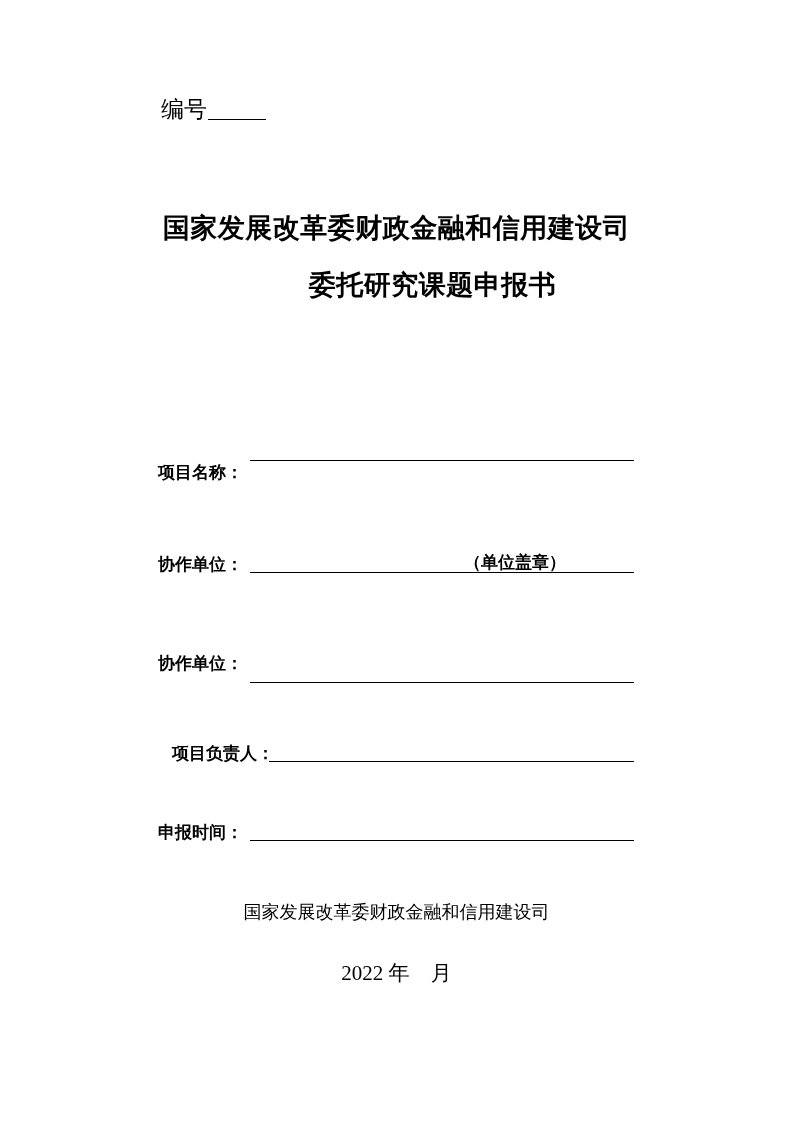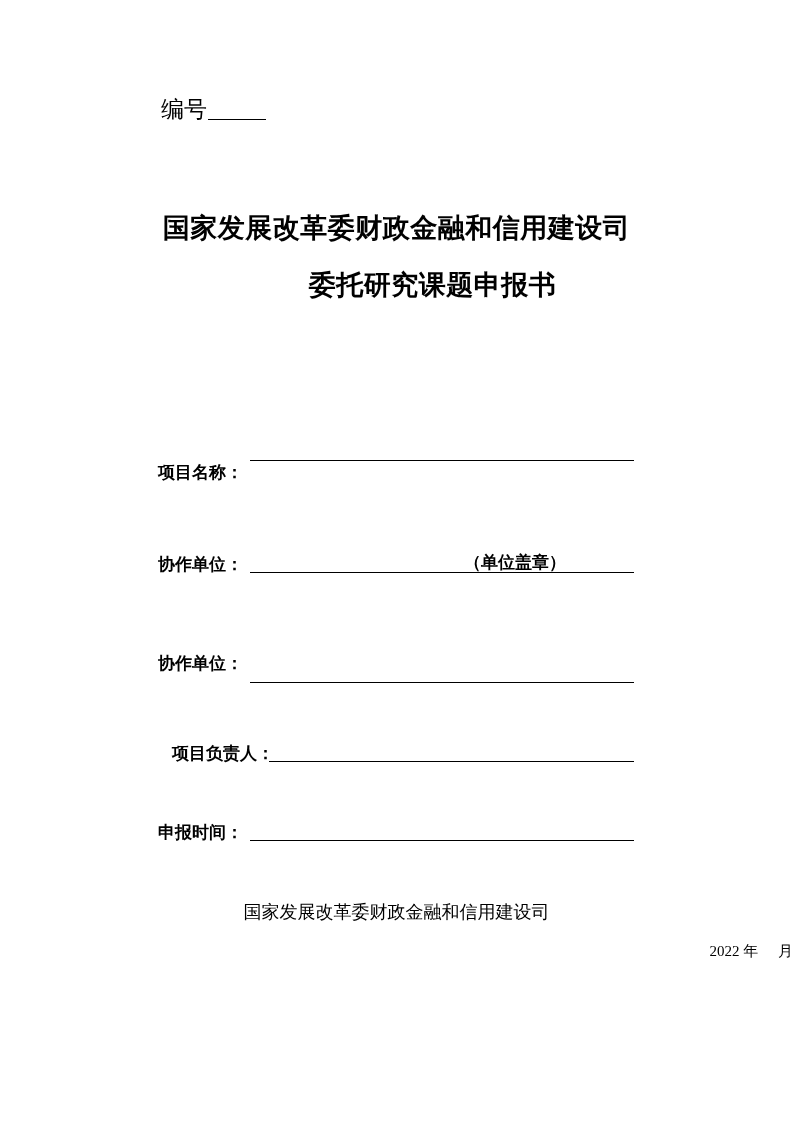--- a/index.html
+++ b/index.html
@@ -7,21 +7,21 @@
          font-family: "DejaVu Sans", "Liberation Sans", sans-serif; color: #000; }
   .abs { position: absolute; }
   .serial { left: 161px; top: 98px; font-size: 23px; line-height: 22px; }
   .serial-line { display: inline-block; width: 58px; border-bottom: 1px solid #000; height: 18px; vertical-align: bottom; margin-left: 1px; }
   .title1 { left: 0; width: 793px; top: 210px; text-align: center; font-size: 27px; font-weight: bold; line-height: 36px; letter-spacing: 0.5px; }
   .title2 { left: 0; width: 793px; top: 267px; text-align: center; font-size: 27px; font-weight: bold; line-height: 36px; letter-spacing: 0.5px; padding-left: 36px; }
   .field-label { font-size: 17px; font-weight: bold; line-height: 22px; white-space: nowrap; }
   .field-line { height: 0; border-bottom: 1.3px solid #000; }
   .stamp { font-size: 17px; font-weight: bold; line-height: 22px; white-space: nowrap; }
   .footer-org { left: 0; width: 793px; top: 900px; text-align: center; font-size: 18px; line-height: 24px; }
-  .footer-date { left: 0; width: 793px; top: 939px; text-align: right; font-size: 15px; line-height: 24px; font-family: "Liberation Serif", "DejaVu Serif", serif; }
+  .footer-date { left: 0; width: 793px; top: 961px; text-align: center; font-size: 21px; line-height: 24px; font-family: "Liberation Serif", "DejaVu Serif", serif; }
   .footer-date .gap { display: inline-block; width: 16px; }
 </style>
 </head>
 <body>
 
 <div class="abs serial">
   <span>编号</span><span class="serial-line"></span>
 </div>
 
 <div class="abs title1">国家发展改革委财政金融和信用建设司</div>

